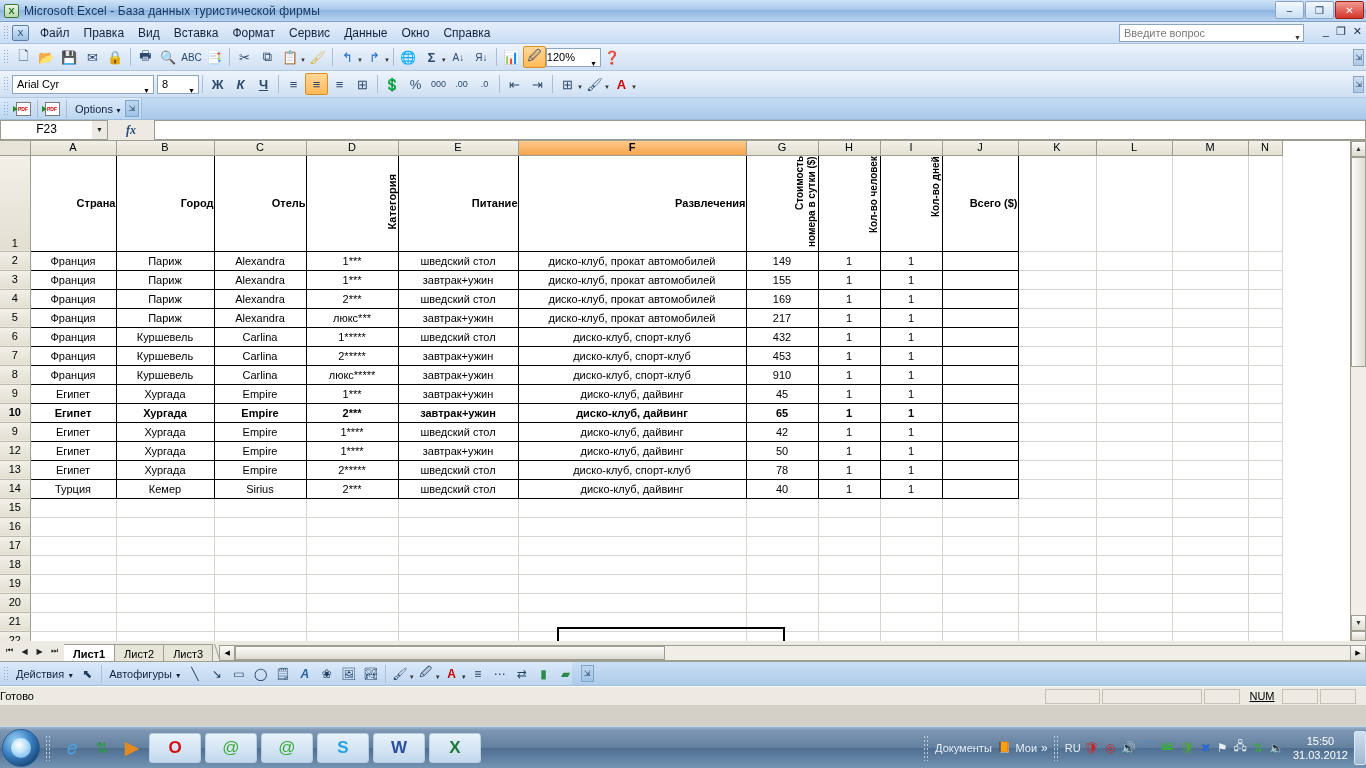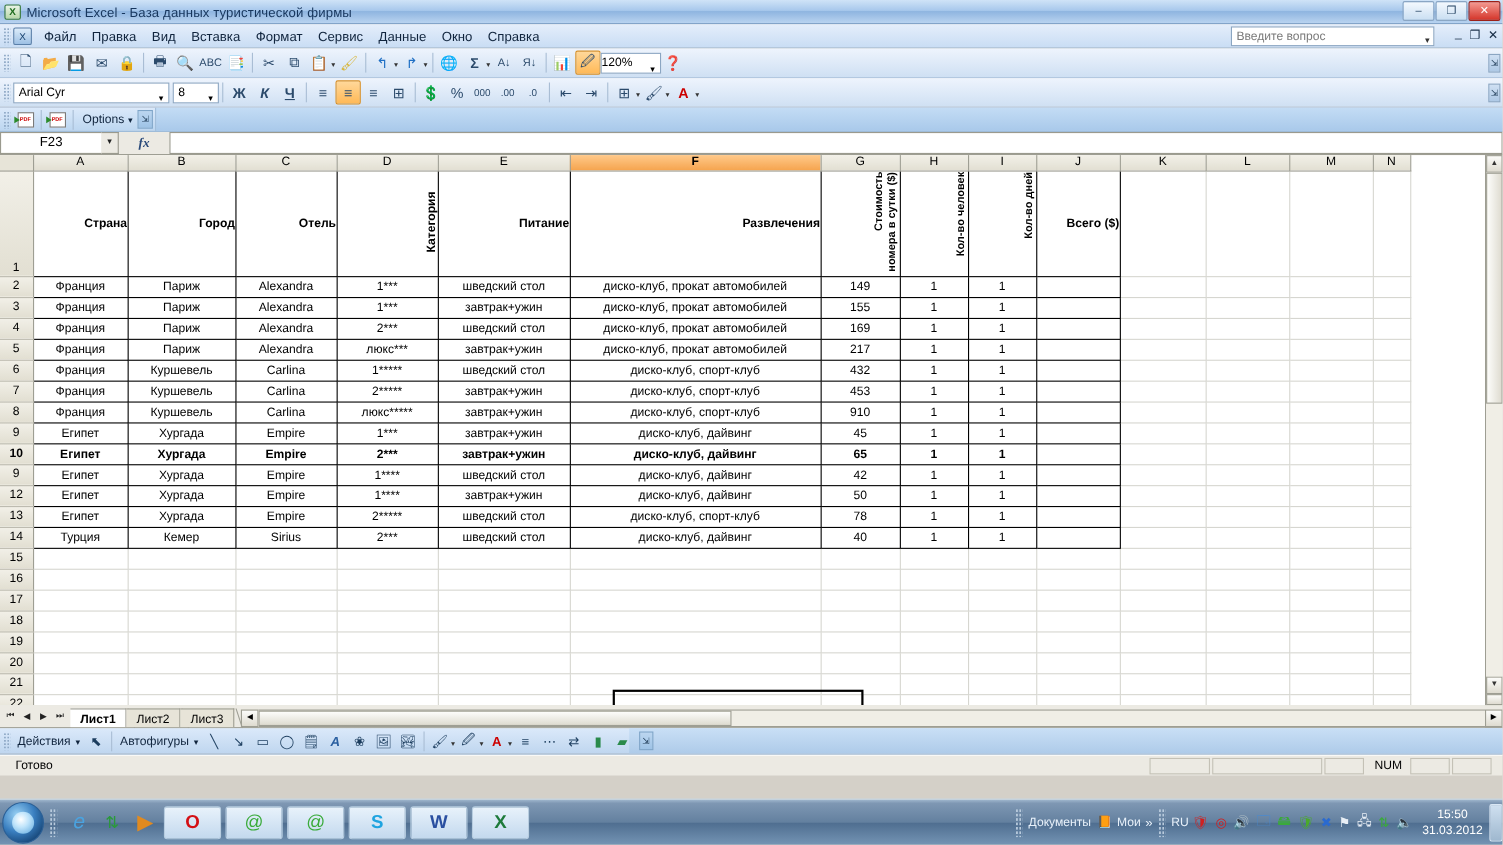--- a/index.html
+++ b/index.html
@@ -193,24 +193,24 @@
   .dr-txt { font-size: 11px; color: #10243d; padding: 2px 12px 2px 4px; position: relative; }
   .dr-txt .arr { position: absolute; right: 2px; top: 6px; font-size: 7px; }
   .dr-ico { width: 22px; height: 20px; display: flex; align-items: center; justify-content: center;
     font-size: 12px; color: #1c3d5e; }
   .drawbar::after { content:''; position:absolute; left:572px; right:0; top:0; bottom:0;
     background: linear-gradient(to bottom,#c9dff6,#aecbe9); }
 
   
   .statusbar { height: 19px; display: flex; align-items: center; background: #eceae3;
     border-top: 1px solid #fff; font-size: 11px; color: #000; }
-  .status-ready { padding-left: 14px; width: 1045px; }
+  .status-ready { padding-left: 0; width: 1045px; }
   .status-cell { width: 55px; height: 15px; border: 1px solid #c4c1b6; margin-right: 2px; }
   .status-cell.wide { width: 100px; }
-  .status-num { width: 40px; text-align: center; color: #000; }
+  .status-num { width: 40px; text-align: center; color: #000; text-decoration: underline; }
 
   
   .taskbar { position: absolute; bottom: 0; left: 0; right: 0; height: 42px;
     background: linear-gradient(to bottom,#9fb6cd 0%,#7e97b3 8%,#63809f 50%,#4f6e90 52%,#7494b4 100%);
     border-top: 1px solid #c5d6e6; display: flex; align-items: center; }
   .startorb { width: 38px; height: 38px; border-radius: 50%; margin-left: 2px;
     background: radial-gradient(circle at 35% 30%, #9ad2f5 0%, #3a7fc0 45%, #1c4f83 75%, #0d2f52 100%);
     border: 1px solid #2a5f96; display:flex; align-items:center; justify-content:center; }
   .orb-inner { width: 20px; height: 20px; border-radius: 50%;
     background: radial-gradient(circle at 40% 35%, #ffffff 0%, #bfe4fb 40%, #5aa5db 100%); }

